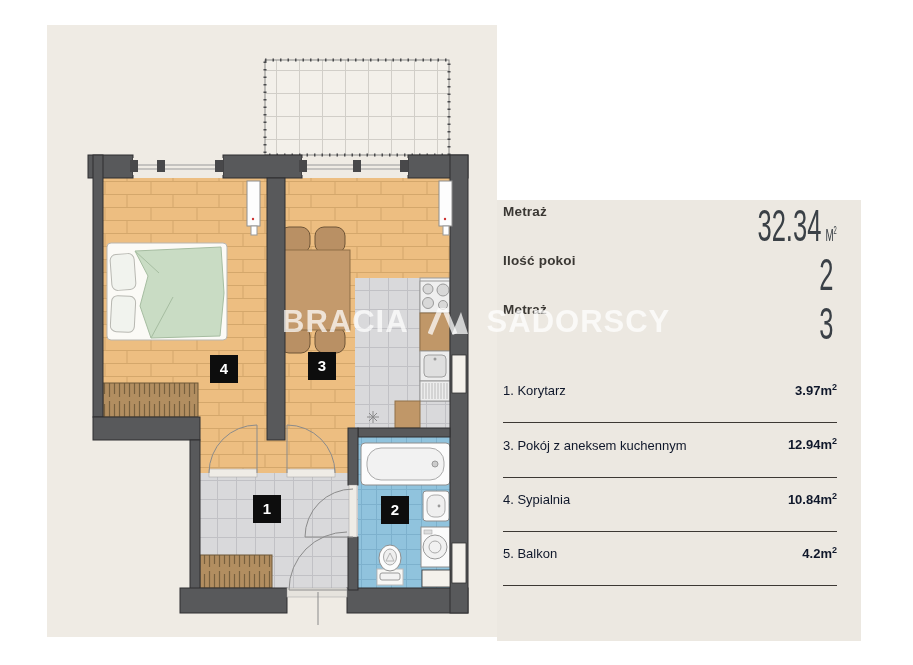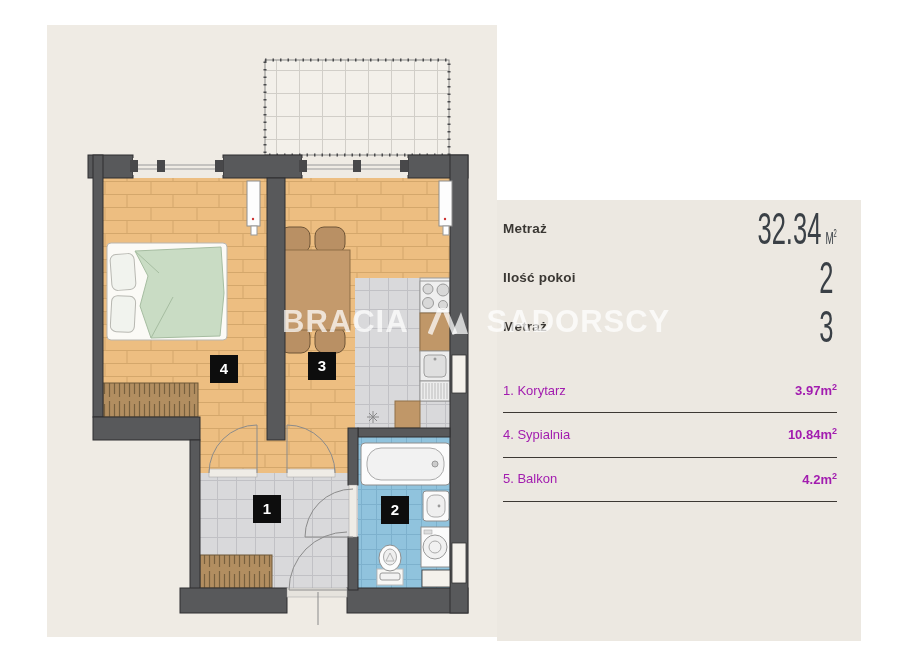--- a/index.html
+++ b/index.html
@@ -13,37 +13,37 @@
     background:#EFEBE4;
   }
   .plan-area svg{display:block;}
   
   .info-panel{
     position:absolute;left:497px;top:200px;width:364px;height:441px;
     background:#ECE8E1;box-sizing:border-box;
     padding:4px 24px 0 6px;color:#3A3733;
   }
   .spec-row{
-    height:49px;display:flex;justify-content:space-between;align-items:center;
+    height:49px;display:flex;justify-content:space-between;align-items:flex-start;
   }
   .spec-label{
     font-size:13.5px;font-weight:bold;letter-spacing:.2px;color:#3A3733;
   }
   .spec-value{
     display:inline-flex;align-items:baseline;white-space:nowrap;
     transform:scaleX(0.58);transform-origin:100% 62%;
     font-size:44px;font-weight:400;line-height:1;color:#3A4046;
   }
   .spec-unit{font-size:17px;margin-left:7px;}
   .spec-unit sup{font-size:10px;}
   .rooms{margin-top:18px;}
   .room-row{
-    display:flex;justify-content:space-between;align-items:center;
-    padding:13px 0 14px 0;border-bottom:1px solid #3C3833;
-    font-size:13px;color:#a21caf;
+    display:flex;justify-content:space-between;align-items:flex-end;
+    padding:13px 0 24px 0;border-bottom:1px solid #3C3833;
+    font-size:13px;color:#0f172a;
   }
   .room-area{font-weight:bold;white-space:nowrap;}
   .room-area sup{font-size:9px;}
   
   .watermark{
     position:absolute;left:282px;top:306px;z-index:9;
     display:flex;align-items:center;gap:19px;
     color:rgba(255,255,255,0.72);
     font-size:31px;font-weight:bold;letter-spacing:1px;line-height:1;
     pointer-events:none;white-space:nowrap;
@@ -259,20 +259,24 @@
         </span>
     </div>
   </div>
 
   <div class="rooms">
     <div class="room-row">
       <span>1. Korytarz</span>
       <b class="room-area"><span>3.97m</span><sup>2</sup></b>
     </div>
     <div class="room-row">
+      <span>3. Pokój z aneksem kuchennym</span>
+      <b class="room-area"><span>12.94m</span><sup>2</sup></b>
+    </div>
+    <div class="room-row">
       <span>4. Sypialnia</span>
       <b class="room-area"><span>10.84m</span><sup>2</sup></b>
     </div>
     <div class="room-row">
       <span>5. Balkon</span>
       <b class="room-area"><span>4.2m</span><sup>2</sup></b>
     </div>
   </div>
 </div>
 

